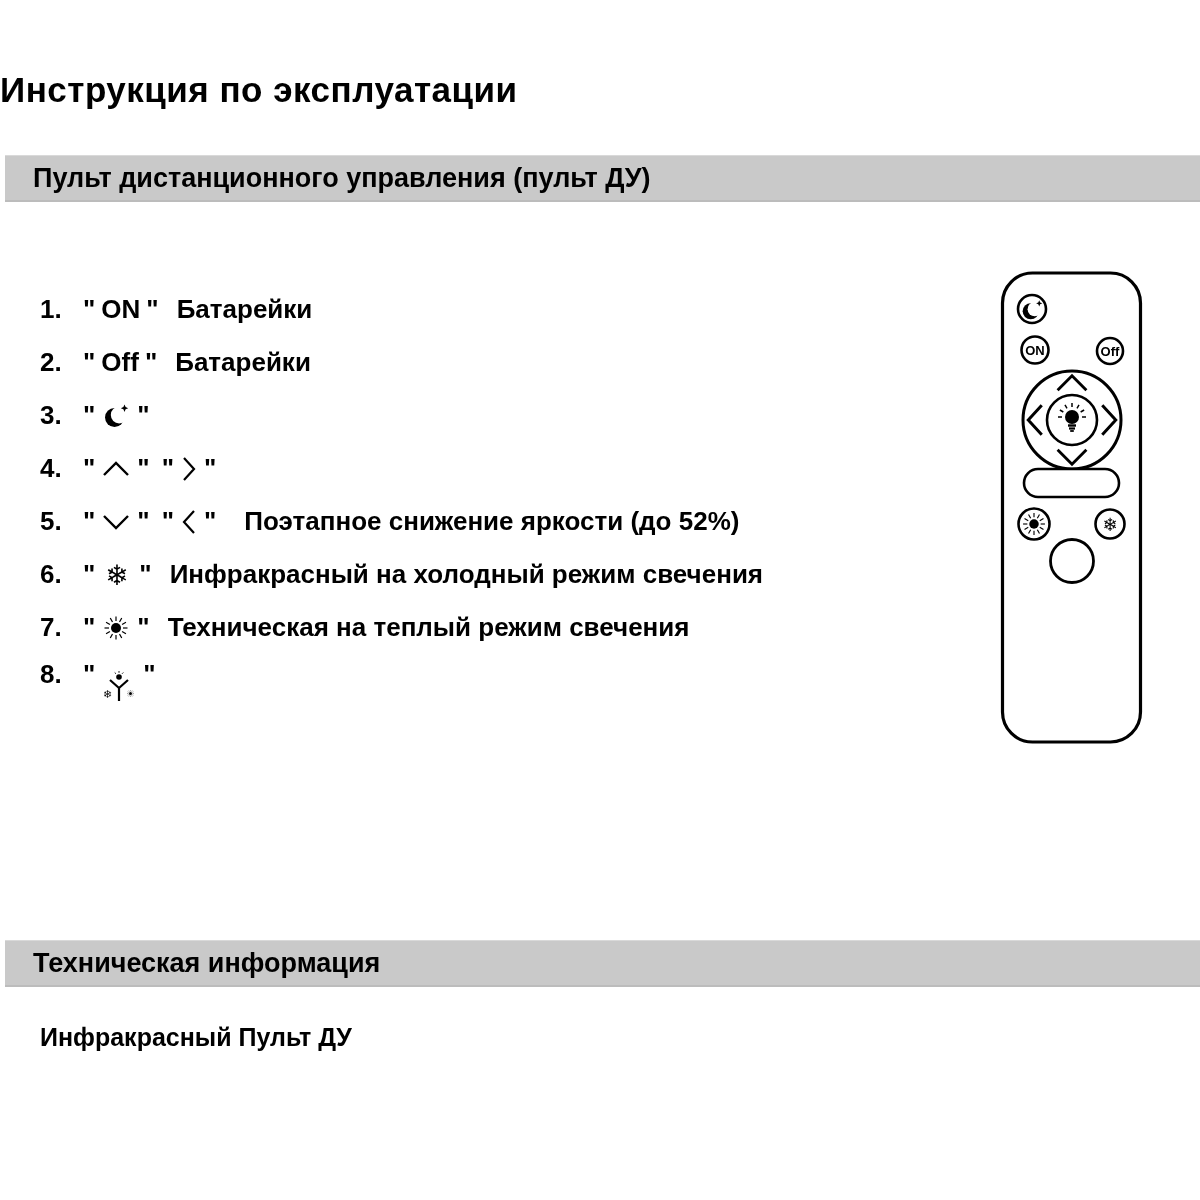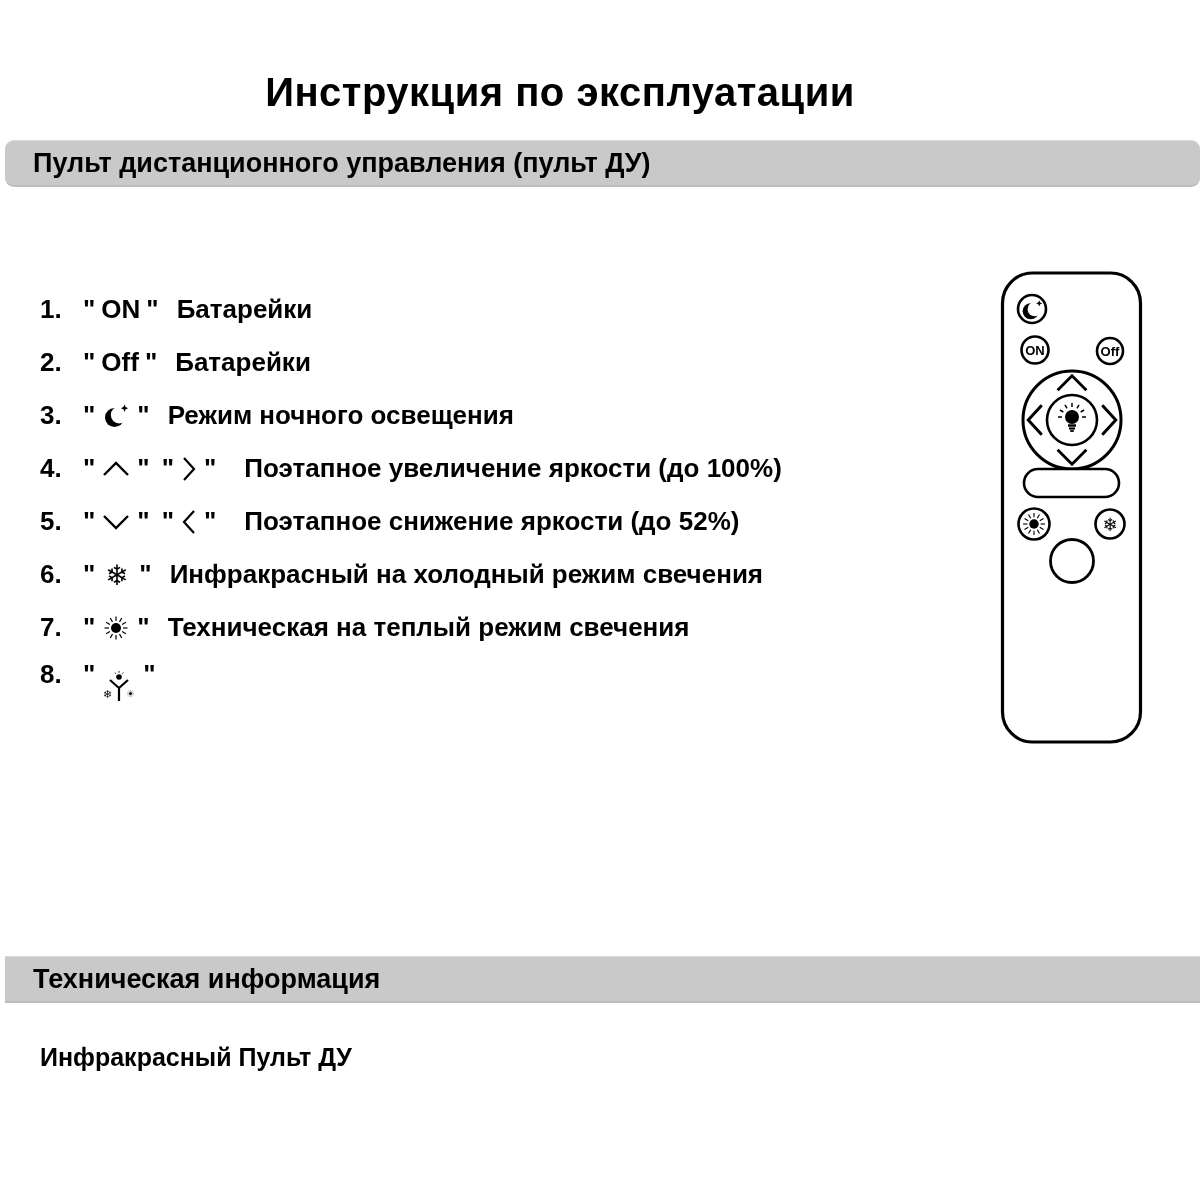--- a/index.html
+++ b/index.html
@@ -7,43 +7,43 @@
   body {
     position:relative;
     background:#ffffff;
     font-family:"Liberation Sans", sans-serif;
     font-weight:700;
     color:#000;
     overflow:hidden;
   }
   .title {
     position:absolute; top:70px; left:0; width:1120px;
-    text-align:center; font-size:40px; letter-spacing:0.5px;
+    font-size:35px; letter-spacing:0.5px;
   }
   .bar {
     position:absolute; left:5px; right:0; height:47px;
     background:#c9c9c9;
     border-top:1px solid #d9d9d9;
     border-bottom:2px solid #bcbcbc;
     display:flex; align-items:center;
     padding-left:28px; font-size:27px;
   }
-  #bar-remote { top:140px;border-radius:9px; }
+  #bar-remote { top:155px; }
   #bar-tech   { top:940px; }
   .list { position:absolute; left:40px; top:283px; }
   .item { display:flex; align-items:center; height:53px; font-size:26px; white-space:nowrap; }
   .item.multiline { height:auto; align-items:flex-start; line-height:33px; padding-top:4px; }
   .item.multiline .bicon { margin-top:12px; }
   .num { width:37px; }
   .q { margin:0 6px; }
   .bicon { display:inline-flex; align-items:center; justify-content:center; }
   .label { margin-left:12px; }
   .item.two-badges .label { margin-left:22px; }
   .info { position:absolute; left:40px; top:1016px; font-size:25px; }
-  .info .line { height:42px; display:flex; align-items:center; white-space:nowrap;margin-top:20px; }
+  .info .line { height:42px; display:flex; align-items:center; white-space:nowrap; }
   .remote-wrap { position:absolute; left:998px; top:270px; }
   .defs-holder { position:absolute; width:0; height:0; overflow:hidden; }
   svg text { font-family:"Liberation Sans", sans-serif; }
 </style>
 </head>
 <body>
 
 <svg class="defs-holder" aria-hidden="true">
   <defs>
     <g id="def-moon-icon">
@@ -135,39 +135,37 @@
     </div>
     <div class="item">
       <span class="num">3.</span>
       <span class="q">"</span>
       <span class="bicon">
         <svg width="30" height="30" viewBox="-15 -15 30 30">
           <use href="#def-moon-icon"></use>
         </svg>
       </span>
       <span class="q">"</span>
-      <div class="label">Режим ночного освещения</div>
     </div>
     <div class="item two-badges">
       <span class="num">4.</span>
       <span class="q">"</span>
       <span class="bicon">
         <svg width="30" height="22" viewBox="-15 -11 30 22">
           <use href="#def-chevron-up-icon"></use>
         </svg>
       </span>
       <span class="q">"</span>
       <span class="q">"</span>
       <span class="bicon">
         <svg width="18" height="30" viewBox="-9 -15 18 30">
           <use href="#def-angle-right-icon"></use>
         </svg>
       </span>
       <span class="q">"</span>
-      <div class="label">Поэтапное увеличение яркости (до 100%)</div>
     </div>
     <div class="item two-badges">
       <span class="num">5.</span>
       <span class="q">"</span>
       <span class="bicon">
         <svg width="30" height="22" viewBox="-15 -11 30 22">
           <use href="#def-chevron-down-icon"></use>
         </svg>
       </span>
       <span class="q">"</span>
@@ -252,19 +250,19 @@
 
     <g>
       <circle cx="112" cy="254" r="14.5" fill="#fff" stroke="#000" stroke-width="2.6"></circle>
       <use href="#def-snowflake-icon" transform="translate(112,254) scale(0.65)"></use>
     </g>
 
     <circle cx="74" cy="291" r="21.5" fill="#fff" stroke="#000" stroke-width="2.8"></circle>
   </svg>
 </div>
 
-<div class="bar" id="bar-tech" style="background: rgb(201, 201, 201); margin-top: 16px;">
+<div class="bar" id="bar-tech" style="background: rgb(201, 201, 201);">
   <span>Техническая информация</span>
 </div>
 
 <div class="info">
   <div class="line">Инфракрасный Пульт ДУ</div>
 </div>
 
 </body></html>

